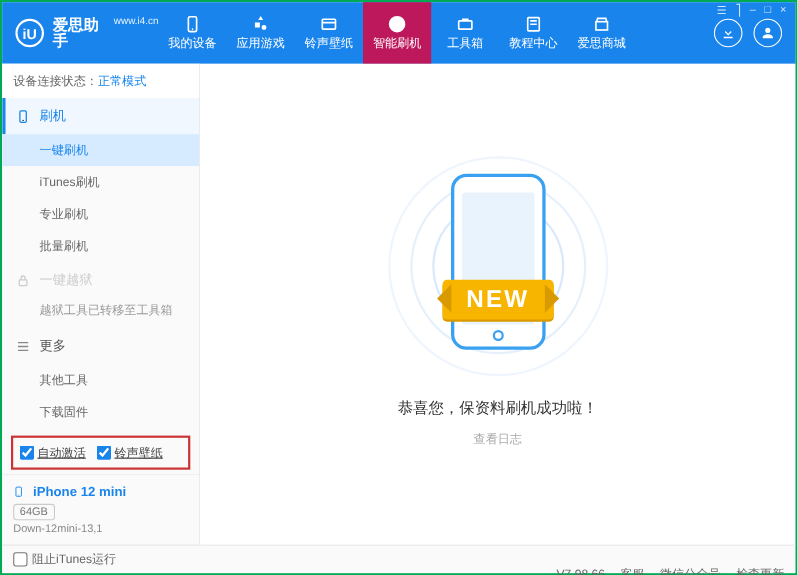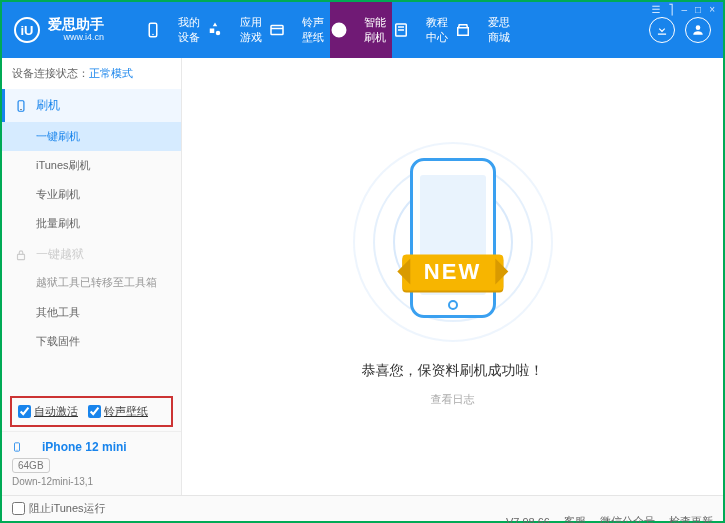--- a/index.html
+++ b/index.html
@@ -1,26 +1,26 @@
 <!DOCTYPE html>
 <html><head>
 <meta charset="utf-8">
 <style>
 * { margin: 0; padding: 0; box-sizing: border-box; }
 body { font-family: "Microsoft YaHei", sans-serif; font-size: 12px; color: #333; background: #fff; }
 .app { width: 725px; height: 523px; border: 2px solid #00aa55; position: relative; display: flex; flex-direction: column; }
 .titlebar { background: #1884ec; height: 56px; display: flex; align-items: center; color: #fff; padding: 0 12px; }
 .logo-area { display: flex; align-items: center; gap: 8px; width: 130px; }
 .logo-badge { width: 26px; height: 26px; border: 2px solid #fff; border-radius: 50%; display: flex; align-items: center; justify-content: center; font-weight: bold; font-size: 13px; }
-.logo-text { display: flex; flex-direction: column; line-height: 1.1; text-align: right; }
+.logo-text { display: flex; flex-direction: row; line-height: 1.1; }
 .logo-title { font-size: 14px; font-weight: bold; }
 .logo-url { font-size: 9px; opacity: 0.9; }
 .nav { display: flex; flex: 1; height: 100%; }
-.nav-item { width: 62px; display: flex; flex-direction: row; align-items: center; justify-content: center; gap: 16px; cursor: pointer; font-size: 11px; }
-.nav-item.active { background: #701a75; }
+.nav-item { width: 62px; display: flex; flex-direction: column; align-items: center; justify-content: center; gap: 1px; cursor: pointer; font-size: 11px; }
+.nav-item.active { background: #be185d; }
 .nav-icon { width: 18px; height: 18px; display: flex; align-items: center; justify-content: center; }
 .nav-icon svg { fill: #fff; }
 .titlebar-right { display: flex; align-items: center; gap: 10px; }
 .win-controls { position: absolute; top: 2px; right: 6px; display: flex; gap: 4px; }
 .win-controls span { color: #cfe6ff; font-size: 10px; cursor: pointer; padding: 0 2px; }
 .circle-btn { width: 26px; height: 26px; border: 1.5px solid #fff; border-radius: 50%; display: flex; align-items: center; justify-content: center; cursor: pointer; }
 .circle-btn svg { fill: #fff; }
 .body { flex: 1; display: flex; min-height: 0; }
 .sidebar { width: 180px; border-right: 1px solid #e8e8e8; display: flex; flex-direction: column; background: #fafafa; }
 .conn-row { padding: 8px 10px; font-size: 11px; color: #666; background: #fff; }
@@ -29,21 +29,21 @@
 .side-group { padding: 8px 12px; display: flex; align-items: center; gap: 8px; color: #555; font-size: 12px; }
 .side-group .gicon { width: 14px; height: 14px; }
 .side-group.active { color: #1884ec; border-left: 3px solid #1884ec; background: #f0f7ff; padding-left: 9px; }
 .side-sub { padding: 7px 12px 7px 34px; color: #666; font-size: 11px; cursor: pointer; }
 .side-sub.active { background: #d6ebff; color: #1884ec; }
 .side-note { padding: 4px 12px 8px 34px; font-size: 11px; color: #999; line-height: 1.4; }
 .checkbox-row { border: 2px solid #cc3333; margin: 4px 8px; padding: 6px; display: flex; gap: 10px; font-size: 11px; text-decoration: underline; }
 .checkbox-row label { display: flex; align-items: center; gap: 3px; color: #444; cursor: pointer; }
 .checkbox-row input { accent-color: #1884ec; }
 .device-block { padding: 8px 10px; border-top: 1px solid #eee; }
-.dev-name { color: #1884ec; font-weight: bold; font-size: 12px; display: flex; align-items: center; gap: 20px; }
+.dev-name { color: #1884ec; font-weight: bold; font-size: 12px; display: flex; align-items: center; gap: 8px; }
 .dev-badge { display: inline-block; border: 1px solid #ccc; border-radius: 3px; padding: 1px 5px; font-size: 10px; color: #777; margin-top: 4px; }
 .dev-sub { font-size: 10px; color: #888; margin-top: 3px; }
 .main { flex: 1; display: flex; flex-direction: column; align-items: center; justify-content: center; background: #fff; position: relative; }
 .phone-illus { position: relative; width: 180px; height: 200px; }
 .wave { position: absolute; border-radius: 50%; border: 2px solid #cfe3fa; left: 50%; top: 48%; transform: translate(-50%,-50%); }
 .w1 { width: 200px; height: 200px; opacity: .35; }
 .w2 { width: 160px; height: 160px; opacity: .55; }
 .w3 { width: 120px; height: 120px; opacity: .8; }
 .phone { position: absolute; left: 50%; top: 50%; transform: translate(-50%,-55%); width: 86px; height: 160px; }
 .phone-body { width: 86px; height: 160px; background: #fff; border: 3px solid #3aa0f0; border-radius: 14px; position: relative; }
@@ -112,20 +112,29 @@
           <div class="nav-icon">
             <svg width="18" height="18" viewBox="0 0 24 24">
               <path d="M12 2a10 10 0 100 20 10 10 0 000-20zm1 5l-4 6h3l-1 4 4-6h-3z"></path>
             </svg>
           </div>
           <span>智能刷机</span>
         </div>
         <div class="nav-item">
           <div class="nav-icon">
             <svg width="18" height="18" viewBox="0 0 24 24">
+              <rect x="4" y="8" width="16" height="10" rx="1" fill="none" stroke="#fff" stroke-width="2"></rect>
+              <path d="M9 8V6h6v2" fill="none" stroke="#fff" stroke-width="2"></path>
+            </svg>
+          </div>
+          <span>工具箱</span>
+        </div>
+        <div class="nav-item">
+          <div class="nav-icon">
+            <svg width="18" height="18" viewBox="0 0 24 24">
               <rect x="5" y="4" width="14" height="16" rx="1" fill="none" stroke="#fff" stroke-width="2"></rect>
               <path d="M8 8h8M8 12h8" stroke="#fff" stroke-width="2"></path>
             </svg>
           </div>
           <span>教程中心</span>
         </div>
         <div class="nav-item">
           <div class="nav-icon">
             <svg width="18" height="18" viewBox="0 0 24 24">
               <path d="M6 9l1-4h10l1 4" fill="none" stroke="#fff" stroke-width="2"></path>
@@ -167,20 +176,26 @@
           <div class="side-sub">专业刷机</div>
           <div class="side-sub">批量刷机</div>
           <div class="side-group">
             <svg class="gicon" viewBox="0 0 24 24" style="color:#ccc">
               <rect x="6" y="11" width="12" height="9" rx="1" fill="none" stroke="currentColor" stroke-width="2"></rect>
               <path d="M9 11V8a3 3 0 016 0v3" fill="none" stroke="currentColor" stroke-width="2"></path>
             </svg>
             <span style="color:#ccc">一键越狱</span>
           </div>
           <div class="side-note">越狱工具已转移至工具箱</div>
+          <div class="side-group">
+            <svg class="gicon" viewBox="0 0 24 24" style="color:#888">
+              <path d="M4 6h16M4 12h16M4 18h16" stroke="currentColor" stroke-width="2"></path>
+            </svg>
+            <span style="">更多</span>
+          </div>
           <div class="side-sub">其他工具</div>
           <div class="side-sub">下载固件</div>
         </div>
       <div class="checkbox-row">
         <label>
             <input type="checkbox" checked="" style="">
             <span>自动激活</span>
           </label>
         <label>
             <input type="checkbox" checked="" style="">

